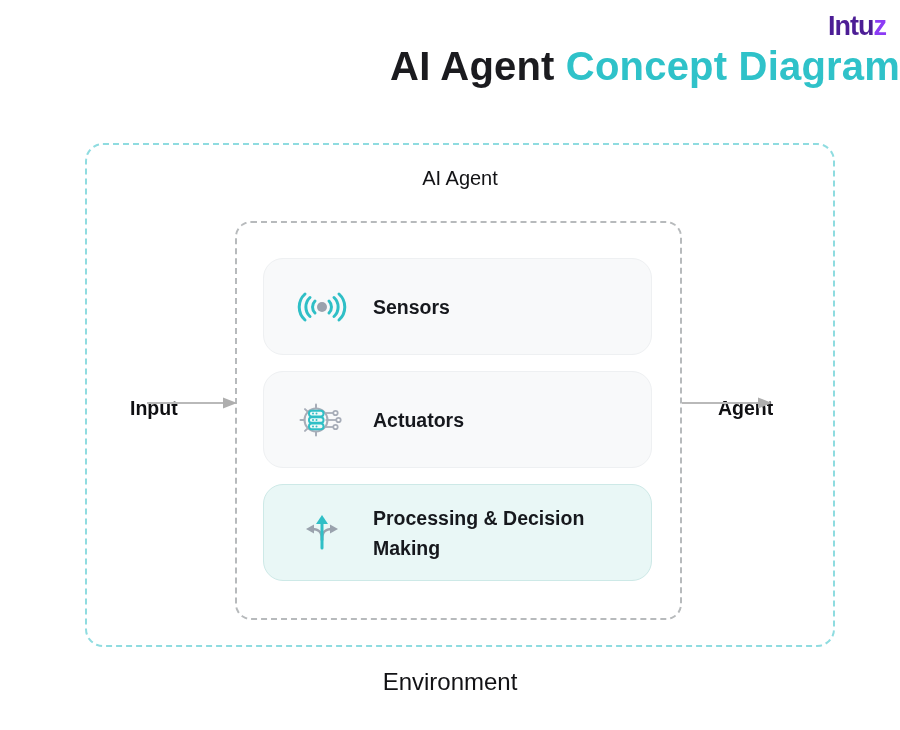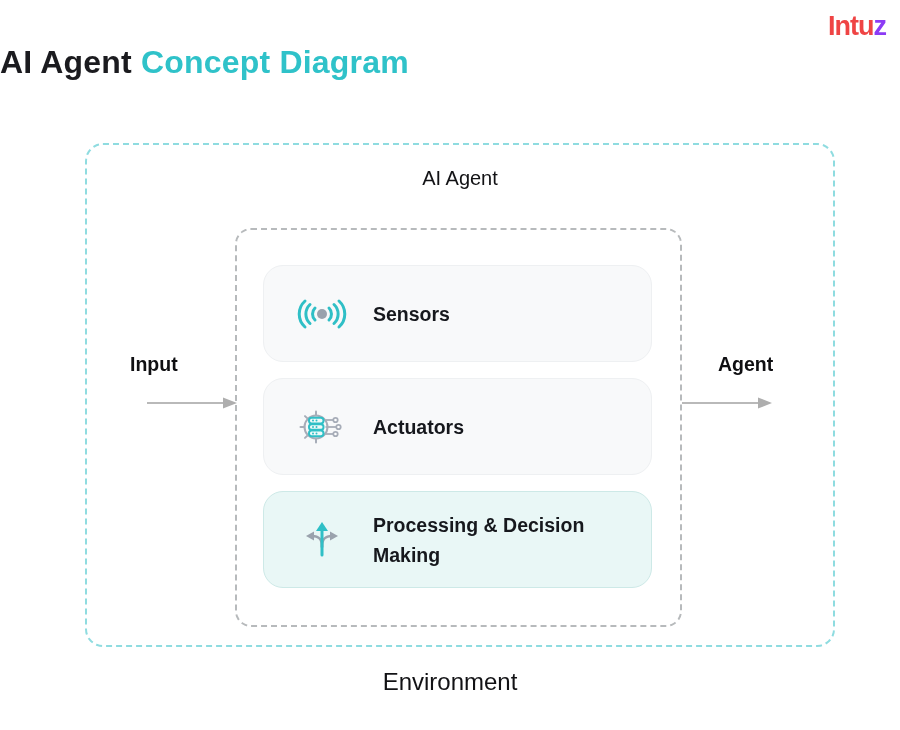--- a/index.html
+++ b/index.html
@@ -1,53 +1,53 @@
 <!DOCTYPE html>
 <html><head>
 <meta charset="utf-8">
 <style>
   * { margin: 0; padding: 0; box-sizing: border-box; }
   html, body { width: 900px; height: 730px; background: #ffffff; overflow: hidden;
     font-family: "Liberation Sans", "DejaVu Sans", sans-serif; }
   .stage { position: relative; width: 900px; height: 730px; background: #ffffff; }
 
   
-  .title { position: absolute; top: 44px; left: 0; width: 100%; text-align: left;
-    font-size: 32px; font-weight: 700; letter-spacing: 0.2px; }
+  .title { position: absolute; top: 44px; left: 0; width: 100%; text-align: right;
+    font-size: 40px; font-weight: 700; letter-spacing: 0.2px; }
   .title .t-dark { color: #1b1b1f; margin-right: 0.28em; }
   .title .t-teal { color: #2fc2c9; }
   .logo { position: absolute; top: 11px; right: 14px; font-size: 27px; font-weight: 700;
     letter-spacing: -1px; }
-  .logo .l-teal { color: #ef4444; }
+  .logo .l-teal { color: #4c1d95; }
   .logo .l-purple { color: #8c3bf5; }
 
   
   .outer-box { position: absolute; left: 85px; top: 143px; width: 750px; height: 504px;
     border: 2px dashed #8fdce0; border-radius: 18px; }
   .agent-label { position: absolute; top: 22px; left: 0; width: 100%; text-align: center;
     font-size: 20px; font-weight: 500; color: #121215; }
 
   
-  .inner-box { position: absolute; left: 148px; top: 83px; width: 447px; height: 399px;
+  .inner-box { position: absolute; left: 148px; top: 76px; width: 447px; height: 399px;
     border: 2px dashed #b7babc; border-radius: 16px;
     display: flex; flex-direction: column; gap: 16px;
     padding: 35px 0 0 26px; }
 
   
   .card { width: 389px; height: 97px; border-radius: 20px;
     background: #f8f9fa; border: 1px solid #eef0f2;
     display: flex; align-items: center; padding-left: 32px; gap: 25px; }
   .card.highlighted { background: #e9f7f6; border: 1px solid #cde9e7; }
   .card-icon { width: 52px; height: 48px; flex: 0 0 auto; display: flex;
     align-items: center; justify-content: center; }
   .card-label { font-size: 19.5px; font-weight: 600; color: #16181d;
     line-height: 30px; max-width: 250px; }
 
   
-  .io-label { position: absolute; font-size: 19.5px; font-weight: 600; color: #0f0f12; }
+  .io-label { position: absolute; font-size: 19.5px; font-weight: 600; color: #0f0f12; margin-top: 44px; }
   .io-label.input { left: 130px; top: 353px; }
   .io-label.output { left: 718px; top: 353px; }
   .io-arrow { position: absolute; top: 396px; width: 92px; height: 14px; }
   .io-arrow.input { left: 146px; }
   .io-arrow.output { left: 681px; }
 
   .env-label { position: absolute; top: 668px; left: 0; width: 100%; text-align: center;
     font-size: 24px; font-weight: 500; color: #121215; }
 </style>
 </head>

